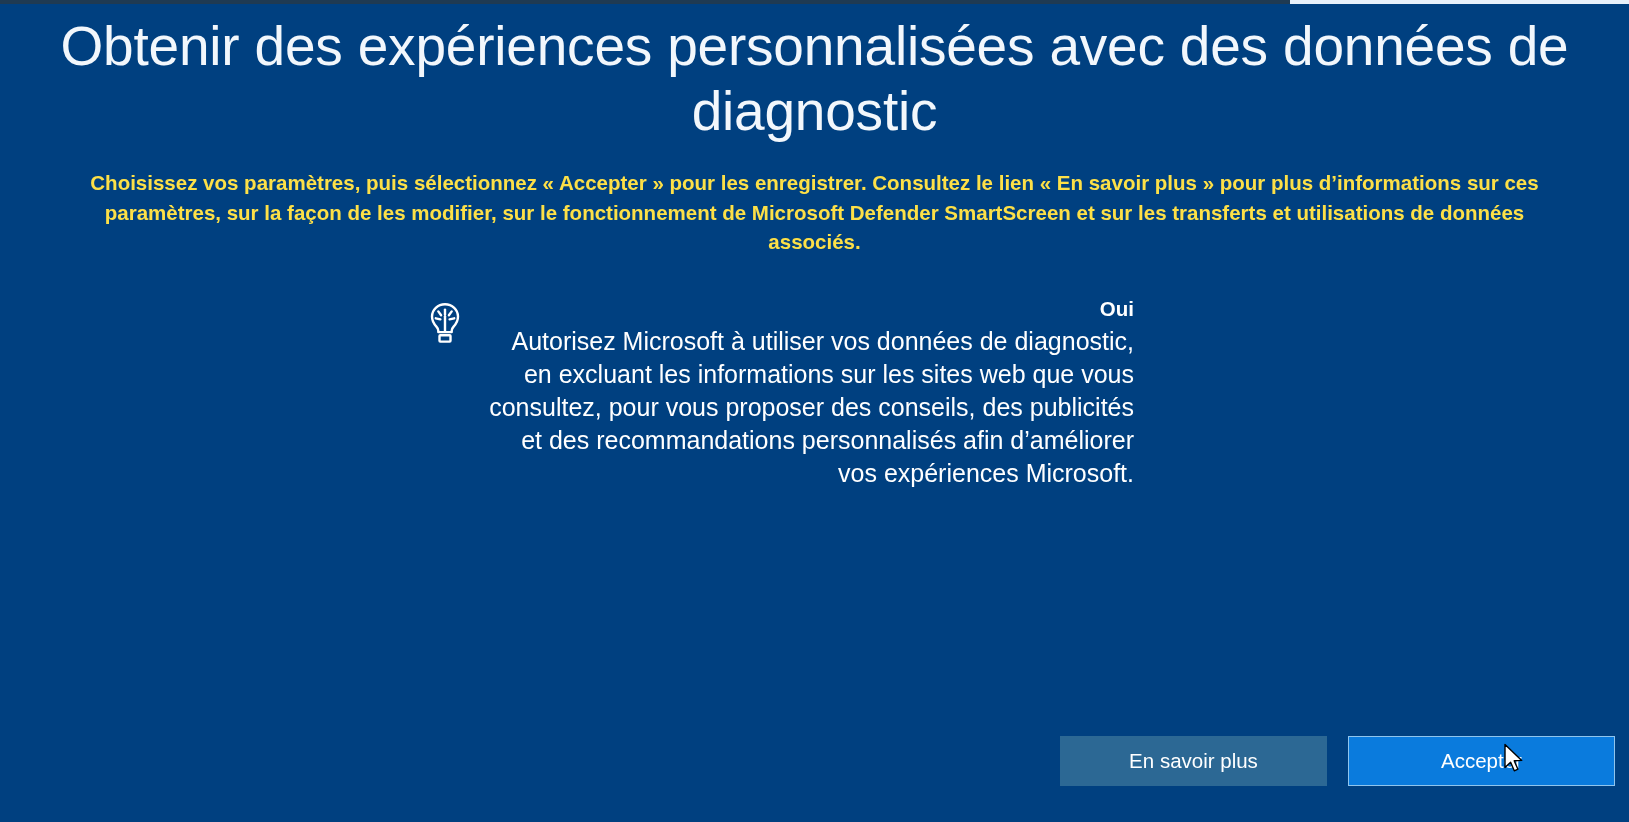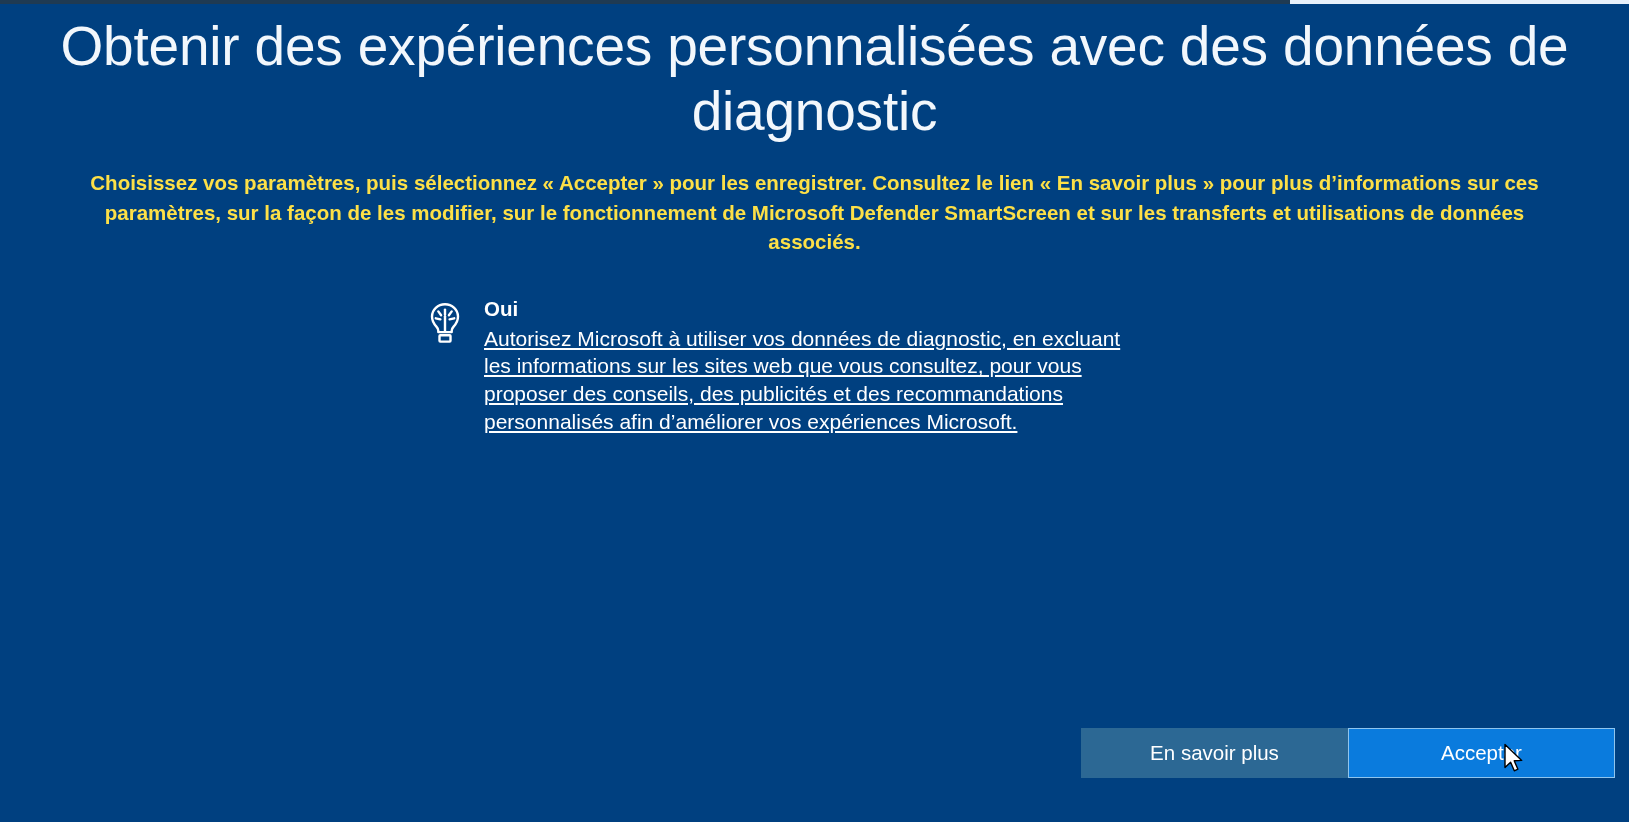--- a/index.html
+++ b/index.html
@@ -80,50 +80,51 @@
   .option-icon {
     flex: 0 0 auto;
     width: 78px;
     padding-top: 4px;
     display: flex;
     justify-content: center;
   }
   .option-body {
     flex: 1 1 auto;
     padding-right: 10px;
+    text-align: right;
   }
   .option-title {
     font-size: 20.5px;
     font-weight: 700;
     line-height: 1.3;
     margin: 0 0 2px 0;
     color: #ffffff;
   }
   .option-desc {
-    font-size: 21px;
+    font-size: 25px;
     font-weight: 400;
     line-height: 1.32;
     margin: 0;
     color: #ffffff;
-    text-decoration: underline;
   }
 
   
   .footer {
     position: absolute;
     left: 0;
     top: 728px;
     width: 1629px;
     height: 94px;
   }
   .btn-row {
     position: absolute;
     right: 14px;
-    top: 0;
-    display: flex;
+    top: 8px;
+    display: flex;
+    gap: 21px;
   }
   .btn {
     width: 267px;
     height: 50px;
     border: 1px solid transparent;
     box-sizing: border-box;
     font-family: "Liberation Sans", sans-serif;
     font-size: 20.5px;
     font-weight: 400;
     color: #ffffff;

